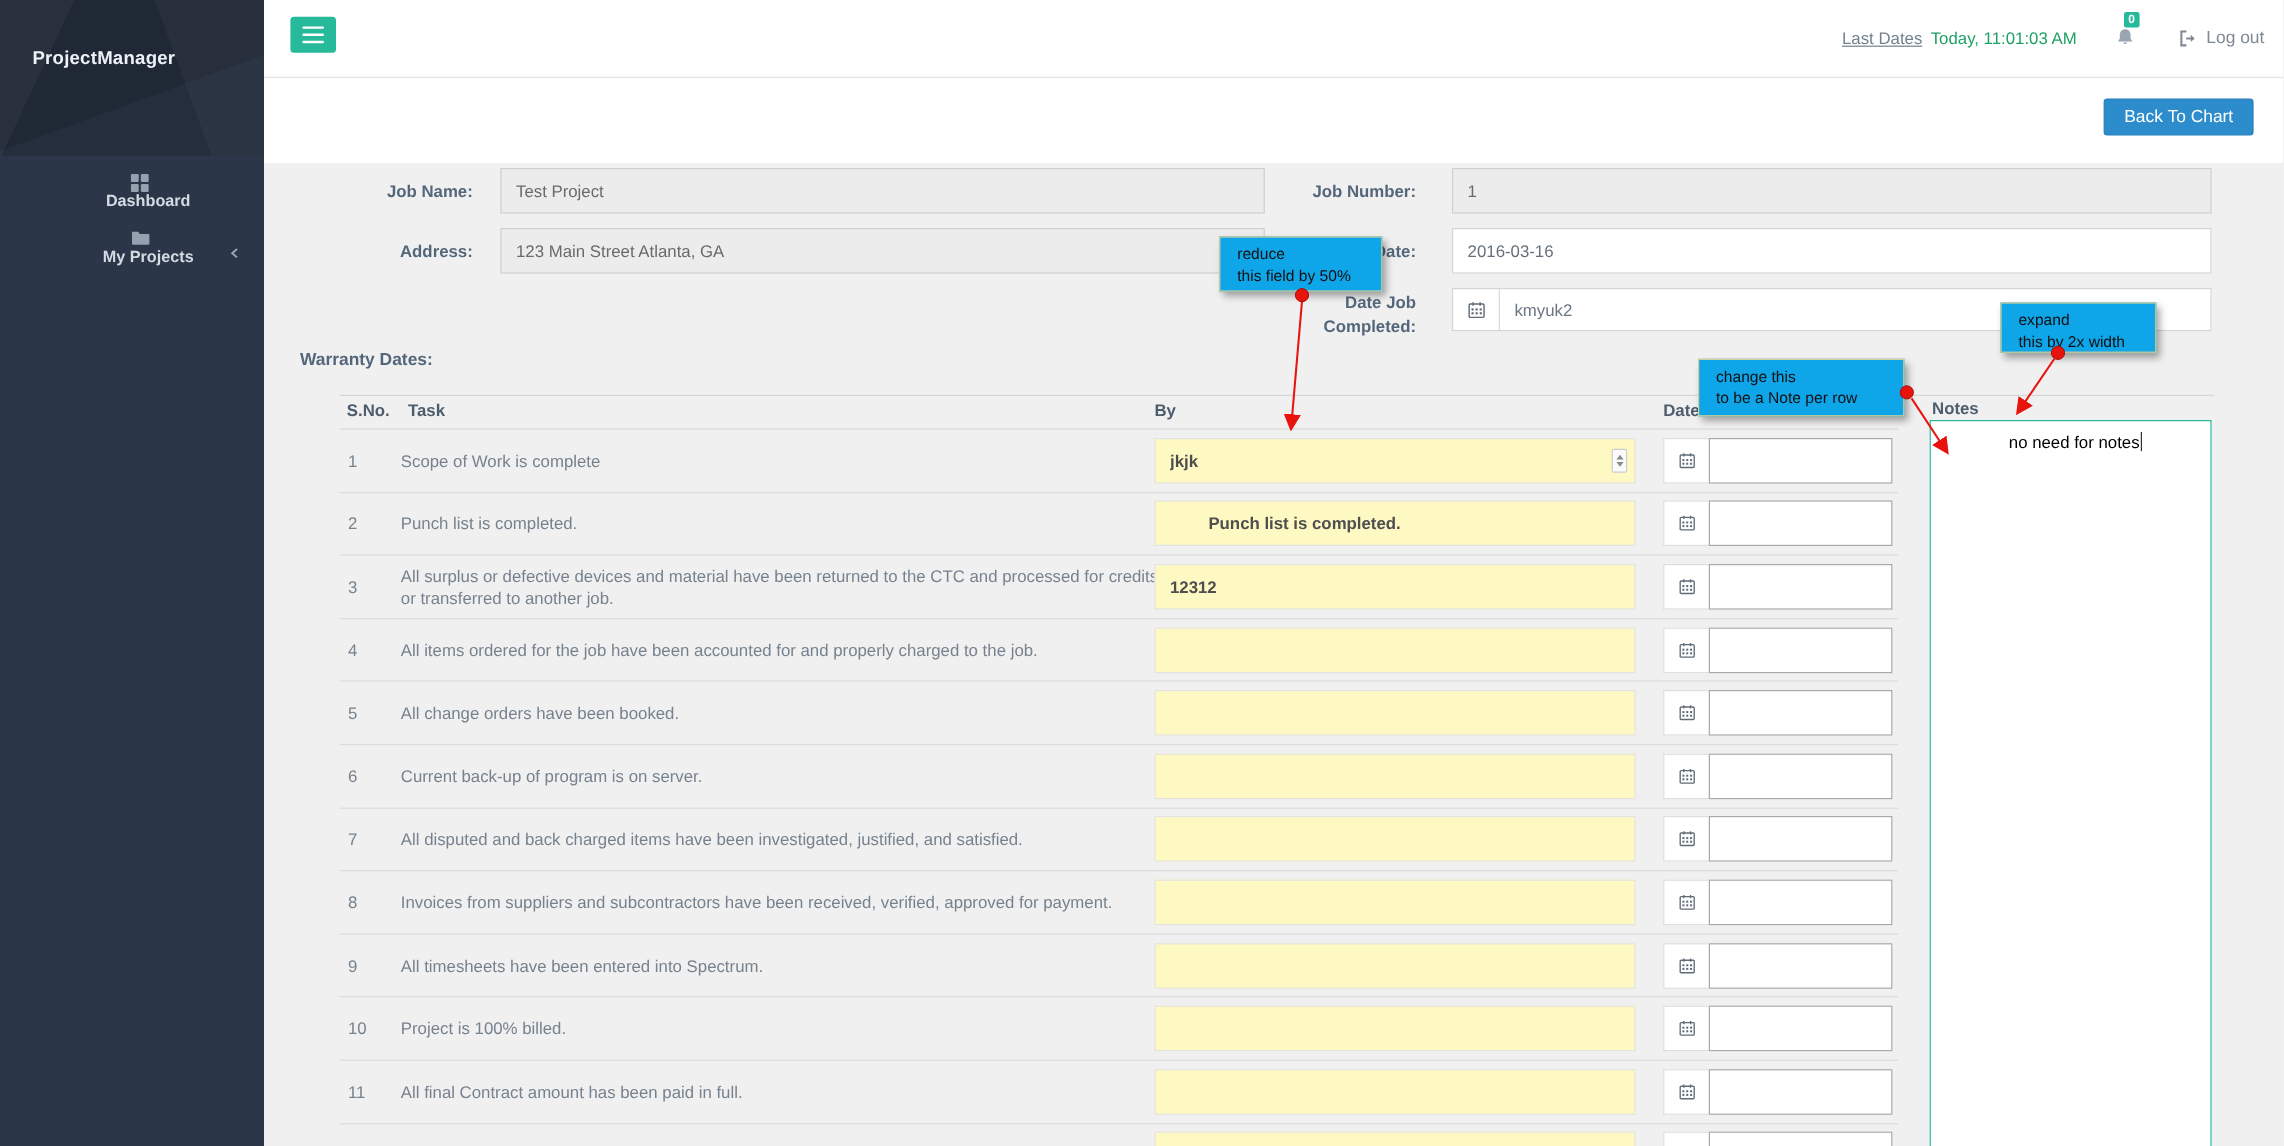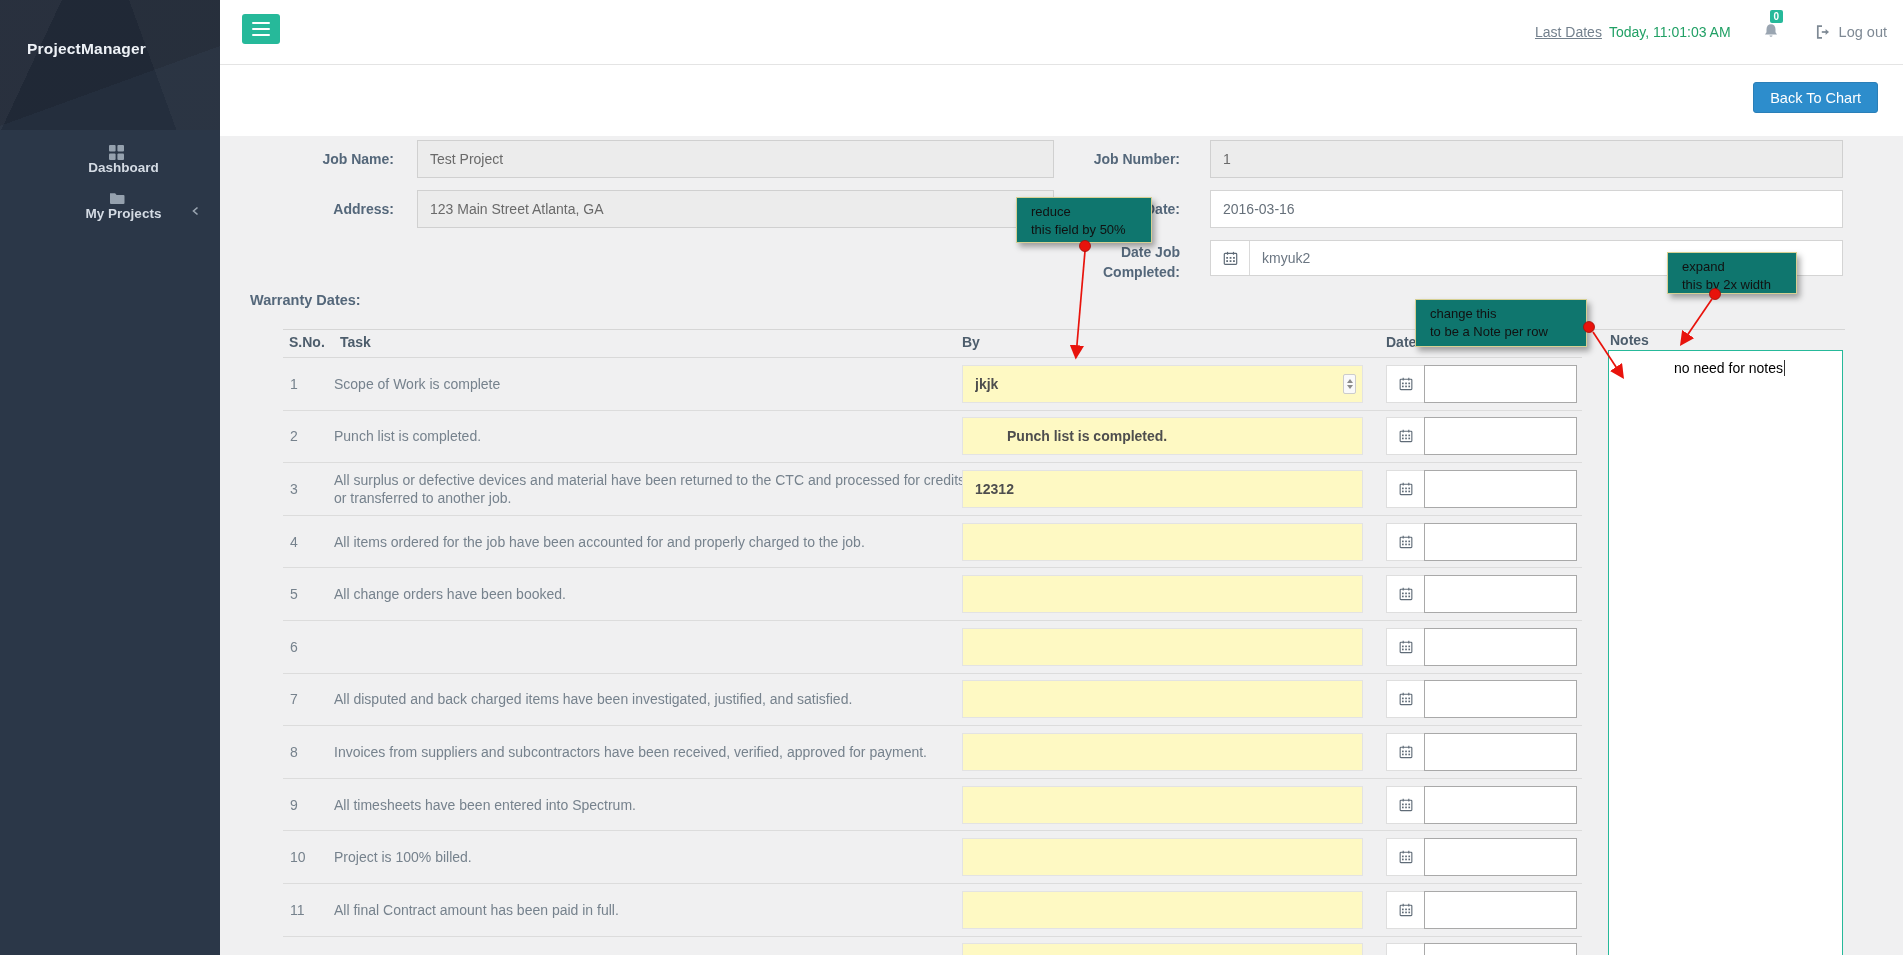--- a/index.html
+++ b/index.html
@@ -60,21 +60,21 @@
   .spinner .dn{border-top:4px solid #8b8b8b;}
   .rdate{position:absolute;left:1103px;top:50%;margin-top:-19px;display:flex;height:38px;}
   .rdate .addon{width:38px;background:#fff;border:1px solid #dedede;border-right:none;display:flex;align-items:center;justify-content:center;cursor:pointer;box-sizing:border-box;}
   .rdate input{width:153px;border:1px solid #a9a9a9;background:#fff;box-sizing:border-box;font-family:inherit;font-size:14px;color:#555;padding:0 8px;}
 
   .notes-box{position:absolute;left:1388px;top:214px;width:235px;height:640px;background:#fff;border:1px solid #26b99a;box-sizing:border-box;cursor:text;}
   .notes-text{position:absolute;left:1454px;top:224px;color:#000000;font-size:14px;z-index:1;}
   .caret{display:inline-block;width:1px;height:16px;background:#333;vertical-align:-3px;margin-left:1px;}
 
   
-  .sticky{position:absolute;background:#0f766e;border:1px solid #d6d093;box-shadow:3px 4px 6px rgba(0,0,0,.35);padding:5px 10px 6px 14px;font-size:13px;line-height:17.5px;color:#111;z-index:5;box-sizing:border-box;}
+  .sticky{position:absolute;background:#0ea5e9;border:1px solid #d6d093;box-shadow:3px 4px 6px rgba(0,0,0,.35);padding:5px 10px 6px 14px;font-size:13px;line-height:17.5px;color:#111;z-index:5;box-sizing:border-box;}
   .overlay{position:absolute;left:0;top:0;width:1903px;height:955px;z-index:6;pointer-events:none;}
 </style>
 </head>
 <body>
 
 <div class="page">
 
   <aside class="sidebar">
     <div class="brand">
       <div class="brand-title">ProjectManager</div>
@@ -326,20 +326,21 @@
                   <rect x="13" y="12" width="2.1" height="2.1"></rect>
                 </g>
               </svg>
       </span>
       <input style="">
     </div>
   </div>
 
   <div class="trow">
     <div class="sno">6</div>
+    <div class="task">Current back-up of program is on server.</div>
     <div class="by-wrap">
       <input class="by-input" style="">
       
     </div>
     <div class="rdate">
       <span class="addon">
         <svg width="16" height="16" viewBox="0 0 20 20">
                 <g stroke="#5f6b77" fill="none" stroke-width="1.4">
                   <rect x="2.7" y="4" width="14.6" height="13" rx="1"></rect>
                   <line x1="6.5" y1="2.2" x2="6.5" y2="5.6"></line>

